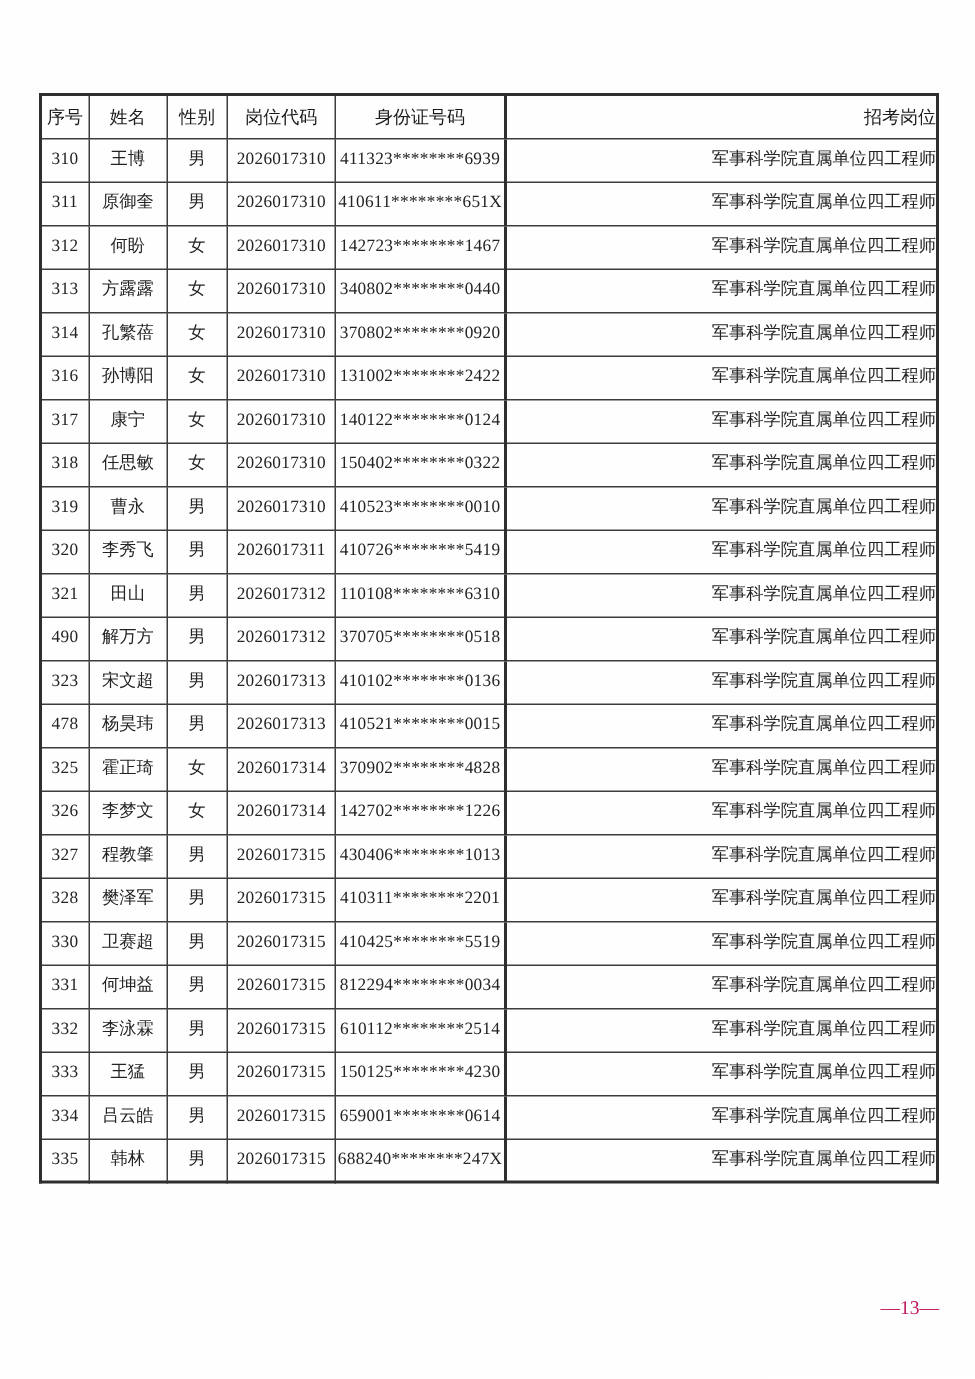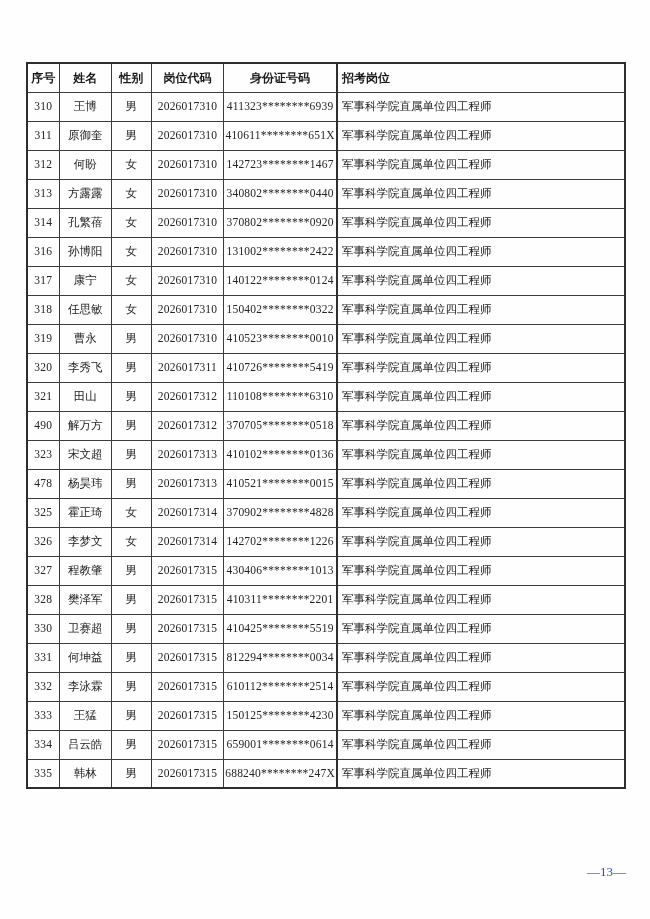--- a/index.html
+++ b/index.html
@@ -36,37 +36,37 @@
     height: 29px;
     text-align: center;
     vertical-align: middle;
     font-size: 11.5px;
     line-height: 1;
     white-space: nowrap;
     overflow: hidden;
     color: #232323;
   }
   table.roster th {
-    font-weight: bold;
+    font-weight: normal;
     font-size: 12px;
     color: #1a1a1a;
   }
   
   table.roster th:last-child, table.roster td:last-child {
     border-left: 2px solid #2e2e2e;
-    text-align: left;
+    text-align: right;
     padding-left: 4px;
   }
   table.roster td.num { letter-spacing: 0.2px; }
   .page-number {
     position: absolute;
     right: 24px;
     top: 864px;
     font-size: 13px;
-    color: #1d4ed8;
+    color: #be185d;
     font-family: "Liberation Serif", "DejaVu Serif", serif;
   }
 </style>
 </head>
 <body>
 
 <div class="page">
 
   <table class="roster">
     <colgroup>

